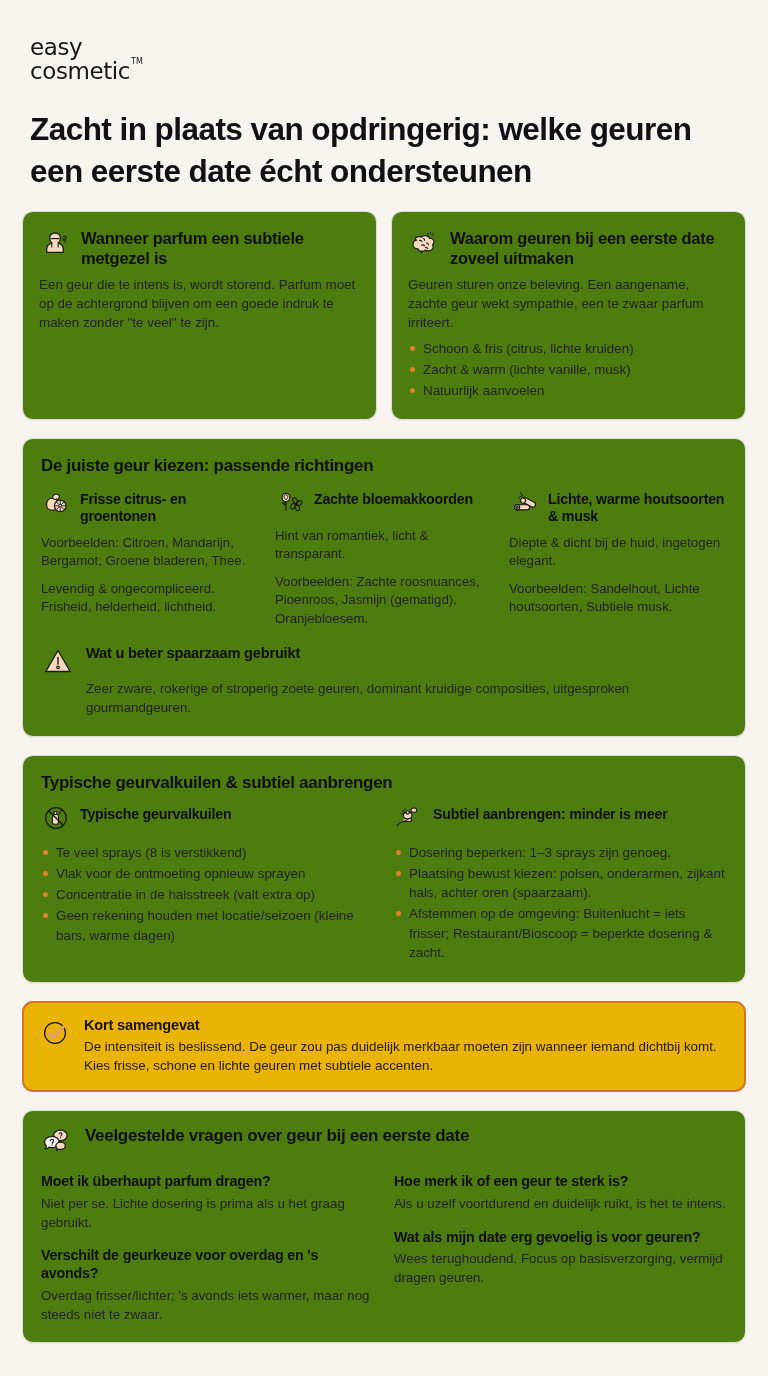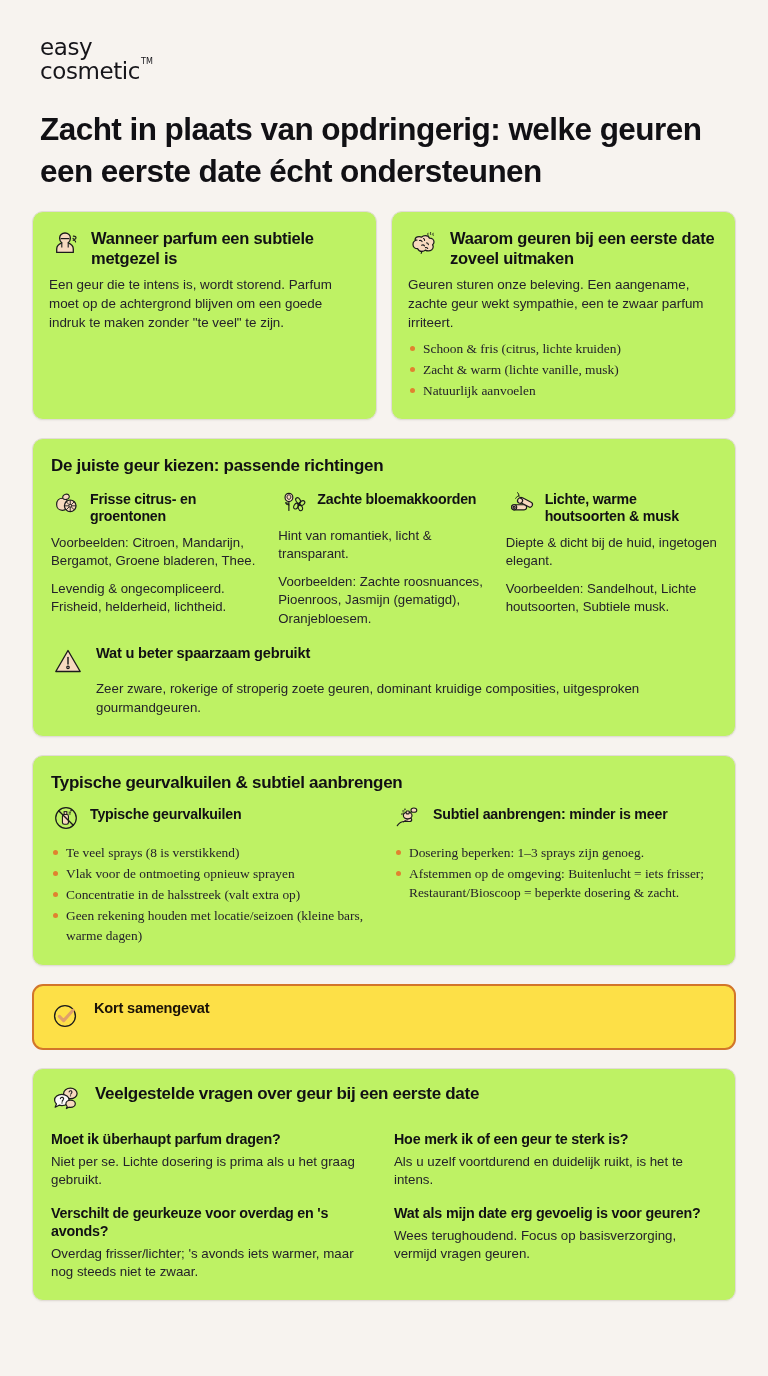--- a/index.html
+++ b/index.html
@@ -9,21 +9,21 @@
     background: #F7F3EF;
   }
 
   body {
     font-family: "Liberation Sans", sans-serif;
     color: #16151a;
     padding: 0 0 40px 0;
     -webkit-font-smoothing: antialiased;
   }
 
-  .page { width: 768px; padding: 0 32px; }
+  .page { width: 768px; padding: 0 22px; }
 
   
   .logo-wrap { padding: 36px 8px 0 8px; }
   .logo {
     font-family: "DejaVu Sans", sans-serif;
     font-size: 23px;
     line-height: 1.03;
     letter-spacing: -0.4px;
     color: #16151a;
     font-weight: 400;
@@ -45,21 +45,21 @@
     font-size: 31.5px;
     line-height: 1.33;
     font-weight: 800;
     letter-spacing: -0.55px;
     color: #111014;
     max-width: 700px;
   }
 
   
   .card {
-    background: #bef264;
+    background: #4d7c0f;
     border: 1px solid #E2DCD6;
     border-radius: 11px;
     box-shadow: 0 1px 2px rgba(0,0,0,0.045);
   }
 
   .row { display: flex; gap: 14px; }
   .row > .card { flex: 1 1 0; min-width: 0; }
 
   .mt18 { margin-top: 18px; }
 
@@ -90,21 +90,20 @@
   }
 
   ul.bullets { list-style: none; margin-top: 6px; }
   ul.bullets li {
     position: relative;
     padding-left: 15px;
     font-size: 13.4px;
     line-height: 1.43;
     color: #24222a;
     margin-bottom: 2px;
-    font-family: Liberation Serif, serif;
   }
   ul.bullets li::before {
     content: "";
     position: absolute;
     left: 2px; top: 7px;
     width: 5px; height: 5px;
     border-radius: 50%;
     background: #E0822F;
   }
 
@@ -162,21 +161,21 @@
   .warn-text {
     font-size: 13.3px;
     line-height: 1.4;
     color: #24222a;
     margin-top: 18px;
   }
 
   
   .summary {
     margin-top: 18px;
-    background: #fde047;
+    background: #eab308;
     border: 2px solid #D2752A;
     border-radius: 11px;
     padding: 13px 16px 15px 14px;
     display: flex;
     align-items: flex-start;
     gap: 12px;
   }
   .summary-title {
     font-size: 14.6px;
     font-weight: 800;
@@ -388,37 +387,39 @@
                 <rect x="13" y="8.6" width="3.2" height="3" rx="0.6" fill="#F7D9BE" stroke="#1b1b1b" stroke-width="1.1"></rect>
                 <ellipse cx="21.2" cy="7.6" rx="3.1" ry="2.2" fill="#F7D9BE" stroke="#1b1b1b" stroke-width="1.15"></ellipse>
                 <path d="M16.3 9.8h2.2" stroke="#1b1b1b" stroke-width="1.05" stroke-linecap="round"></path>
                 <path d="M9.2 8.5h1.6M9.6 10.8h1.3M11.1 6.6h1.2M7.9 11.8h1.1" stroke="#1b1b1b" stroke-width="1" stroke-linecap="round"></path>
               </svg>
             </span>
             <div class="sub-head-title">Subtiel aanbrengen: minder is meer</div>
           </div>
           <ul class="bullets" style="margin-top:10px;">
             <li>Dosering beperken: 1–3 sprays zijn genoeg.</li>
+            <li>Plaatsing bewust kiezen: polsen, onderarmen, zijkant hals, achter oren (spaarzaam).</li>
             <li>Afstemmen op de omgeving: Buitenlucht = iets frisser; Restaurant/Bioscoop = beperkte dosering &amp; zacht.</li>
           </ul>
         </div>
 
       </div>
     </div>
   </div>
 
   <div class="summary">
     <span class="icon">
       <svg width="34" height="34" viewBox="0 0 34 34">
         <circle cx="17" cy="17" r="10.4" fill="none" stroke="#1b1b1b" stroke-width="1.35"></circle>
         <path d="M11.4 17.4 15.6 21.6 25 11.3" fill="none" stroke="#E0A06A" stroke-width="3.1" stroke-linecap="round" stroke-linejoin="round"></path>
       </svg>
     </span>
     <div>
       <div class="summary-title">Kort samengevat</div>
+      <div class="summary-text">De intensiteit is beslissend. De geur zou pas duidelijk merkbaar moeten zijn wanneer iemand dichtbij komt. Kies frisse, schone en lichte geuren met subtiele accenten.</div>
     </div>
   </div>
 
   <div class="card mt18">
     <div class="card-pad" style="padding:14px 18px 18px 18px;">
       <div class="section-title-row">
         <span class="icon">
           <svg width="34" height="34" viewBox="0 0 34 34">
             <path d="M19.4 5.2c3.7 0 6.7 2.3 6.7 5.2 0 2.9-3 5.3-6.7 5.3-.8 0-1.6-.1-2.3-.3l-3.4 1.7 1-2.7c-1.3-1-2.1-2.4-2.1-4 0-2.9 3-5.2 6.8-5.2z" fill="#F7D9BE" stroke="#1b1b1b" stroke-width="1.25" stroke-linejoin="round"></path>
             <path d="M18.1 8.9c.2-.8 1-1.3 1.8-1.1.8.2 1.2.9 1 1.6-.2.8-1.1 1-1.2 1.9" fill="none" stroke="#1b1b1b" stroke-width="1.05" stroke-linecap="round"></path>
@@ -445,21 +446,21 @@
           </div>
         </div>
 
         <div>
           <div class="faq-item">
             <div class="faq-q">Hoe merk ik of een geur te sterk is?</div>
             <div class="faq-a">Als u uzelf voortdurend en duidelijk ruikt, is het te intens.</div>
           </div>
           <div class="faq-item">
             <div class="faq-q">Wat als mijn date erg gevoelig is voor geuren?</div>
-            <div class="faq-a">Wees terughoudend. Focus op basisverzorging, vermijd vragen geuren.</div>
+            <div class="faq-a">Wees terughoudend. Focus op basisverzorging, vermijd dragen geuren.</div>
           </div>
         </div>
 
       </div>
     </div>
   </div>
 
 </div>
 
 </body></html>

